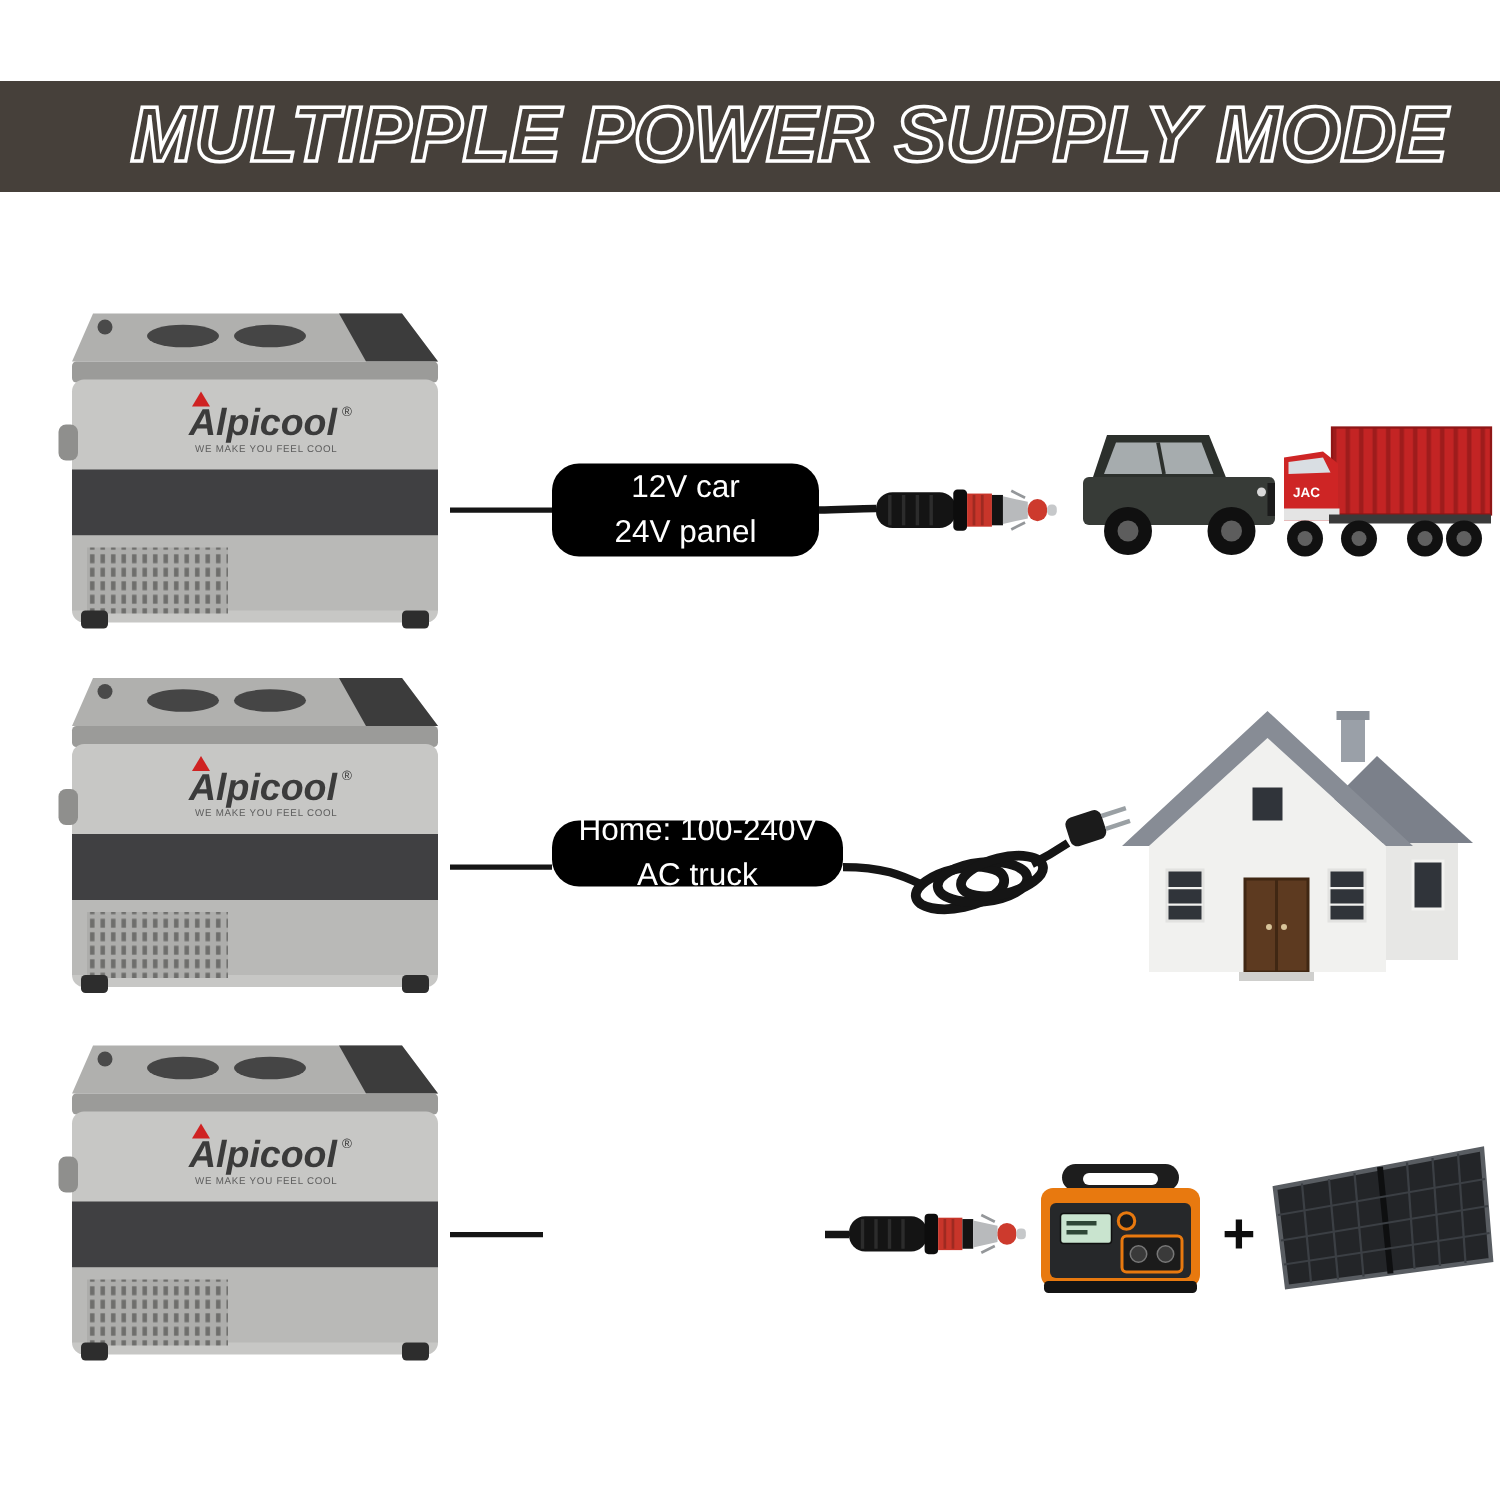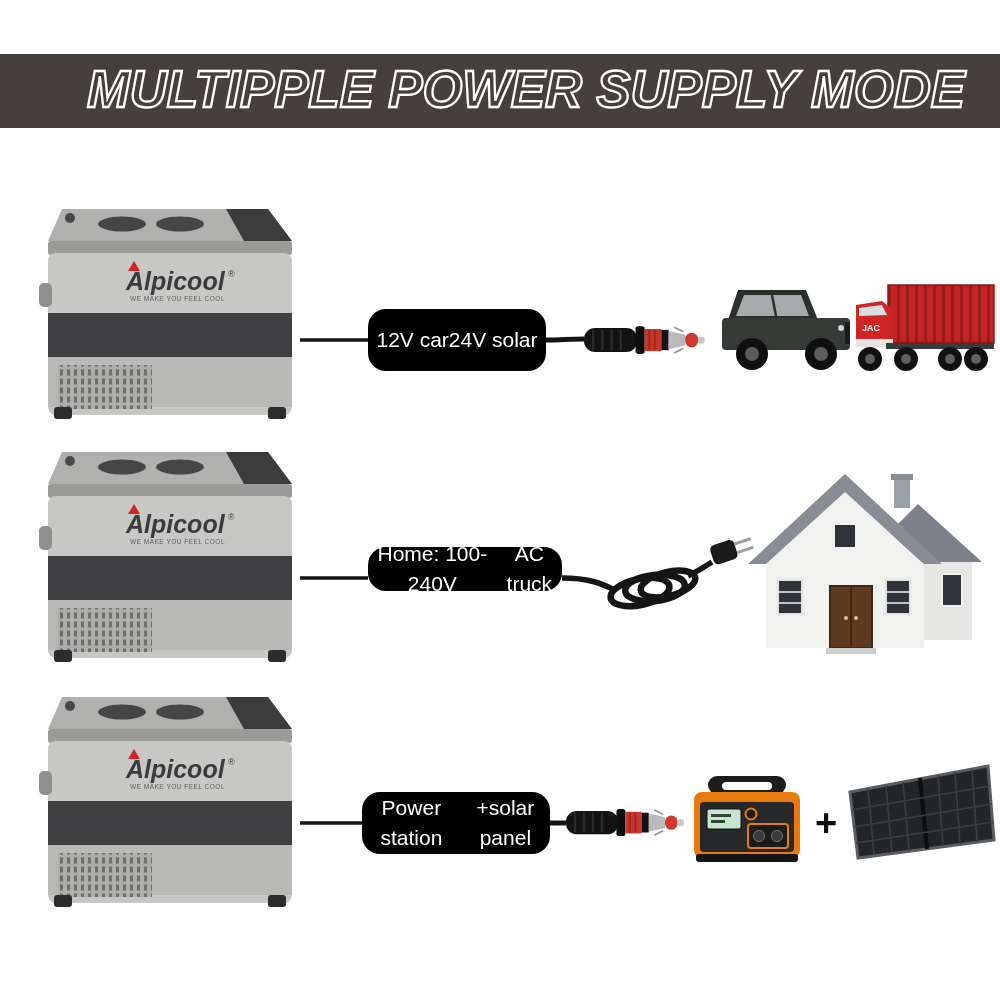--- a/index.html
+++ b/index.html
@@ -1,50 +1,46 @@
 <!DOCTYPE html>
 <html><head>
 <meta charset="utf-8">
 <style>
   html,body{margin:0;padding:0;background:#ffffff;}
   .page{position:relative;width:1000px;height:1000px;background:#ffffff;overflow:hidden;
         font-family:"Liberation Sans",sans-serif;}
   .banner{position:absolute;left:0;top:54px;width:1000px;height:74px;background:#46403a;padding-left:26px;}
   .gfx{position:absolute;left:0;top:0;width:1000px;height:1000px;}
   .pill{position:absolute;background:#000000;color:#ffffff;border-radius:18px;
-        display:flex;flex-direction:row;justify-content:center;align-items:center;
+        display:flex;flex-direction:column;justify-content:center;align-items:center;
         font-size:21px;line-height:1.45;text-align:center;z-index:3;}
   .pill-1{left:368px;top:309px;width:178px;height:62px;}
   .pill-2{left:368px;top:547px;width:194px;height:44px;}
   .pill-3{left:362px;top:792px;width:188px;height:62px;}
   .plus{position:absolute;left:806px;top:802px;width:40px;height:44px;
         font-size:38px;font-weight:bold;color:#0d0d0d;text-align:center;z-index:3;}
 </style>
 </head>
 <body>
 
 <div class="page">
 
   <div class="banner">
     <svg width="1000" height="74">
       <text x="500" y="53" text-anchor="middle" textLength="878" lengthAdjust="spacingAndGlyphs" font-family="Liberation Sans, sans-serif" font-size="52" font-weight="bold" font-style="italic" fill="none" stroke="#ffffff" stroke-width="2.3">MULTIPPLE POWER SUPPLY MODE</text>
     </svg>
   </div>
 
   <div class="pill pill-1">
     <div>12V car</div>
-    <div>24V solar</div>
+    <div>24V panel</div>
   </div>
   <div class="pill pill-2">
     <div>Home: 100-240V</div>
     <div>AC truck</div>
-  </div>
-  <div class="pill pill-3">
-    <div>Power station</div>
-    <div>+solar panel</div>
   </div>
 
   <div class="plus">+</div>
 
   <svg class="gfx" viewBox="0 0 1000 1000">
     <defs>
       <pattern id="ventp" width="7" height="9" patternUnits="userSpaceOnUse">
         <rect width="7" height="9" fill="#adadab"></rect>
         <rect x="2" y="1.5" width="3" height="6" fill="#6e6e6c"></rect>
       </pattern>

